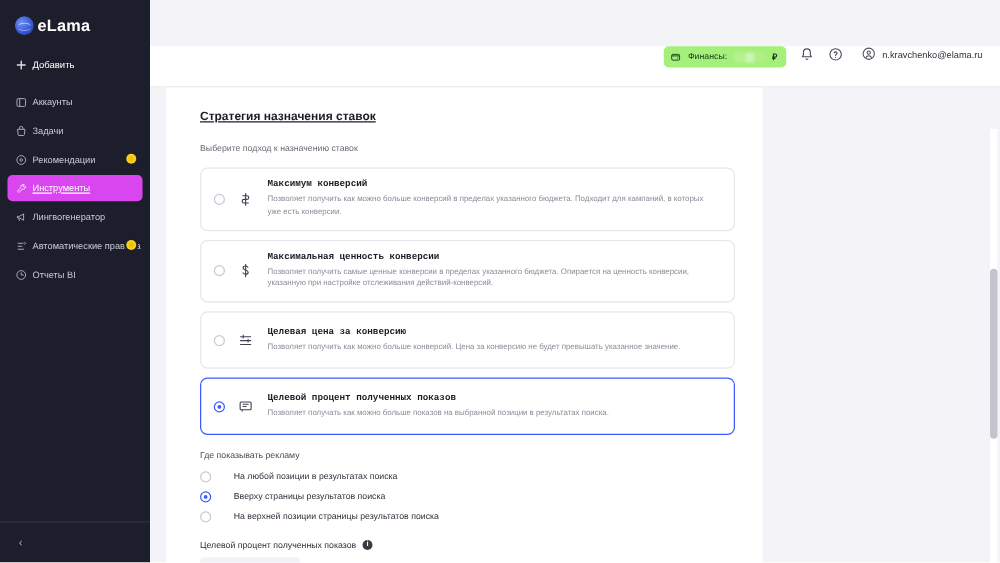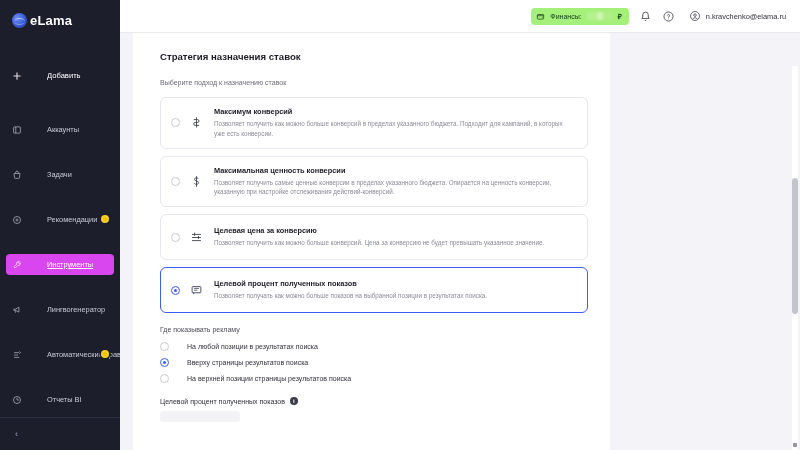--- a/index.html
+++ b/index.html
@@ -32,24 +32,24 @@
     content:""; position:absolute; left:2px; top:5px; width:11px; height:5px;
     border-top:1px solid rgba(255,255,255,.55);
     border-bottom:1px solid rgba(255,255,255,.35);
     border-radius:50%;
   }
   .brand-name { color: #ffffff; font-size: 13px; font-weight: 700; letter-spacing: .2px; }
 
   .nav { padding: 0 6px; }
   .nav-sep { height: 7px; }
   .nav-item {
-    display: flex; align-items: center; gap: 25px;
+    display: flex; align-items: center; gap: 4px;
     height: 21px; padding: 0 6px; border-radius: 4px;
     color: #c9cbd8; font-size: 7.4px; white-space: nowrap;
-    position: relative; margin-bottom: 2px; cursor: pointer; margin-top: 24px;
+    position: relative; margin-bottom: 2px; cursor: pointer;
   }
   .nav-item.active { background: #d946ef; color: #ffffff; text-decoration: underline; }
   .nav-item.add { color: #ffffff; font-size: 7.6px; }
   .nav-icn { width: 10px; height: 10px; flex: 0 0 10px; display: block; opacity: .85; }
   .nav-icn svg { width: 10px; height: 10px; display: block; }
   .nav-badge {
     position: absolute; right: 5px; top: 6px;
     width: 8px; height: 8px; border-radius: 50%;
     background: #f5d020;
     box-shadow: 0 0 0 1.5px #1d1e2c;
@@ -67,23 +67,24 @@
     margin-left: 10px; width: 13px; height: 13px;
     color: #a8abbd; font-size: 9px; line-height: 13px; text-align: center;
     cursor: pointer;
   }
 
   
   .right { flex: 1 1 auto; height: 450px; background: #f3f3f8; position: relative; }
 
   .topbar {
     height: 33px; background: #ffffff;
-    display: flex; align-items: center; justify-content: flex-end;
+    display: flex; align-items: flex-start; justify-content: flex-end;
     padding-right: 14px; gap: 10px;
     border-bottom: 1px solid #e9e9f0;
+    margin-top: 37px;
   }
   .finance-pill {
     display: flex; align-items: center; gap: 5px;
     background: #a5f07a; border-radius: 4px;
     height: 17px; padding: 0 7px 0 5px;
     font-size: 7px; color: #14391a; white-space: nowrap;
   }
   .finance-pill .wallet { width: 9px; height: 9px; flex: 0 0 9px; }
   .finance-pill .wallet svg { width: 9px; height: 9px; display: block; }
   .amount-blur {
@@ -103,21 +104,21 @@
 
   
   .panel-wrap { position: relative; height: 417px; }
   .panel {
     position: absolute; left: 13px; top: 0;
     width: 477px; height: 417px;
     background: #ffffff;
     padding: 18px 22px 0 27px;
     overflow: hidden;
   }
-  .page-title { font-size: 9.6px; font-weight: 700; color: #1c1c26; margin-bottom: 17px; }
+  .page-title { font-size: 9.6px; font-weight: 700; color: #1c1c26; margin-bottom: 17px; text-decoration: underline; }
   .section-sub { font-size: 7px; color: #6b6b78; margin-bottom: 11px; }
 
   .opt-card {
     border: 1px solid #e6e6ee; border-radius: 6px;
     background: #ffffff;
     display: flex; align-items: center; gap: 0;
     padding: 9px 12px 9px 10px;
     margin-bottom: 7px; min-height: 46px; cursor: pointer;
   }
   .opt-card.selected { border: 1px solid #3b5bfd; }
@@ -128,21 +129,21 @@
     margin-right: 10px;
   }
   .radio.on { border: 1px solid #3b5bfd; background: #fff; }
   .radio.on::after {
     content: ""; position: absolute; left: 2px; top: 2px;
     width: 3px; height: 3px; border-radius: 50%; background: #3b5bfd;
   }
   .opt-icn { width: 13px; height: 13px; flex: 0 0 13px; margin-right: 11px; color: #3f4152; }
   .opt-icn svg { width: 13px; height: 13px; display: block; }
   .opt-text { flex: 1 1 auto; min-width: 0; }
-  .opt-title { font-size: 7.4px; font-weight: 700; color: #1c1c26; margin-bottom: 3px; }
+  .opt-title { font-size: 7.4px; font-weight: 700; color: #1c1c26; margin-bottom: 3px; font-family: Liberation Mono, monospace; }
   .opt-desc { font-size: 6.3px; line-height: 1.55; color: #8b8b99; }
 
   .group-label { font-size: 7px; color: #4c4c59; margin: 13px 0 9px; }
   .radio-row { display: flex; align-items: center; gap: 8px; margin-bottom: 7px; cursor: pointer; }
   .radio-row .rlabel { font-size: 7px; color: #2f2f3a; }
 
   .field-label-row { display: flex; align-items: center; gap: 5px; margin-top: 14px; }
   .field-label { font-size: 7px; color: #2f2f3a; }
   .info-dot {
     width: 8px; height: 8px; border-radius: 50%;

